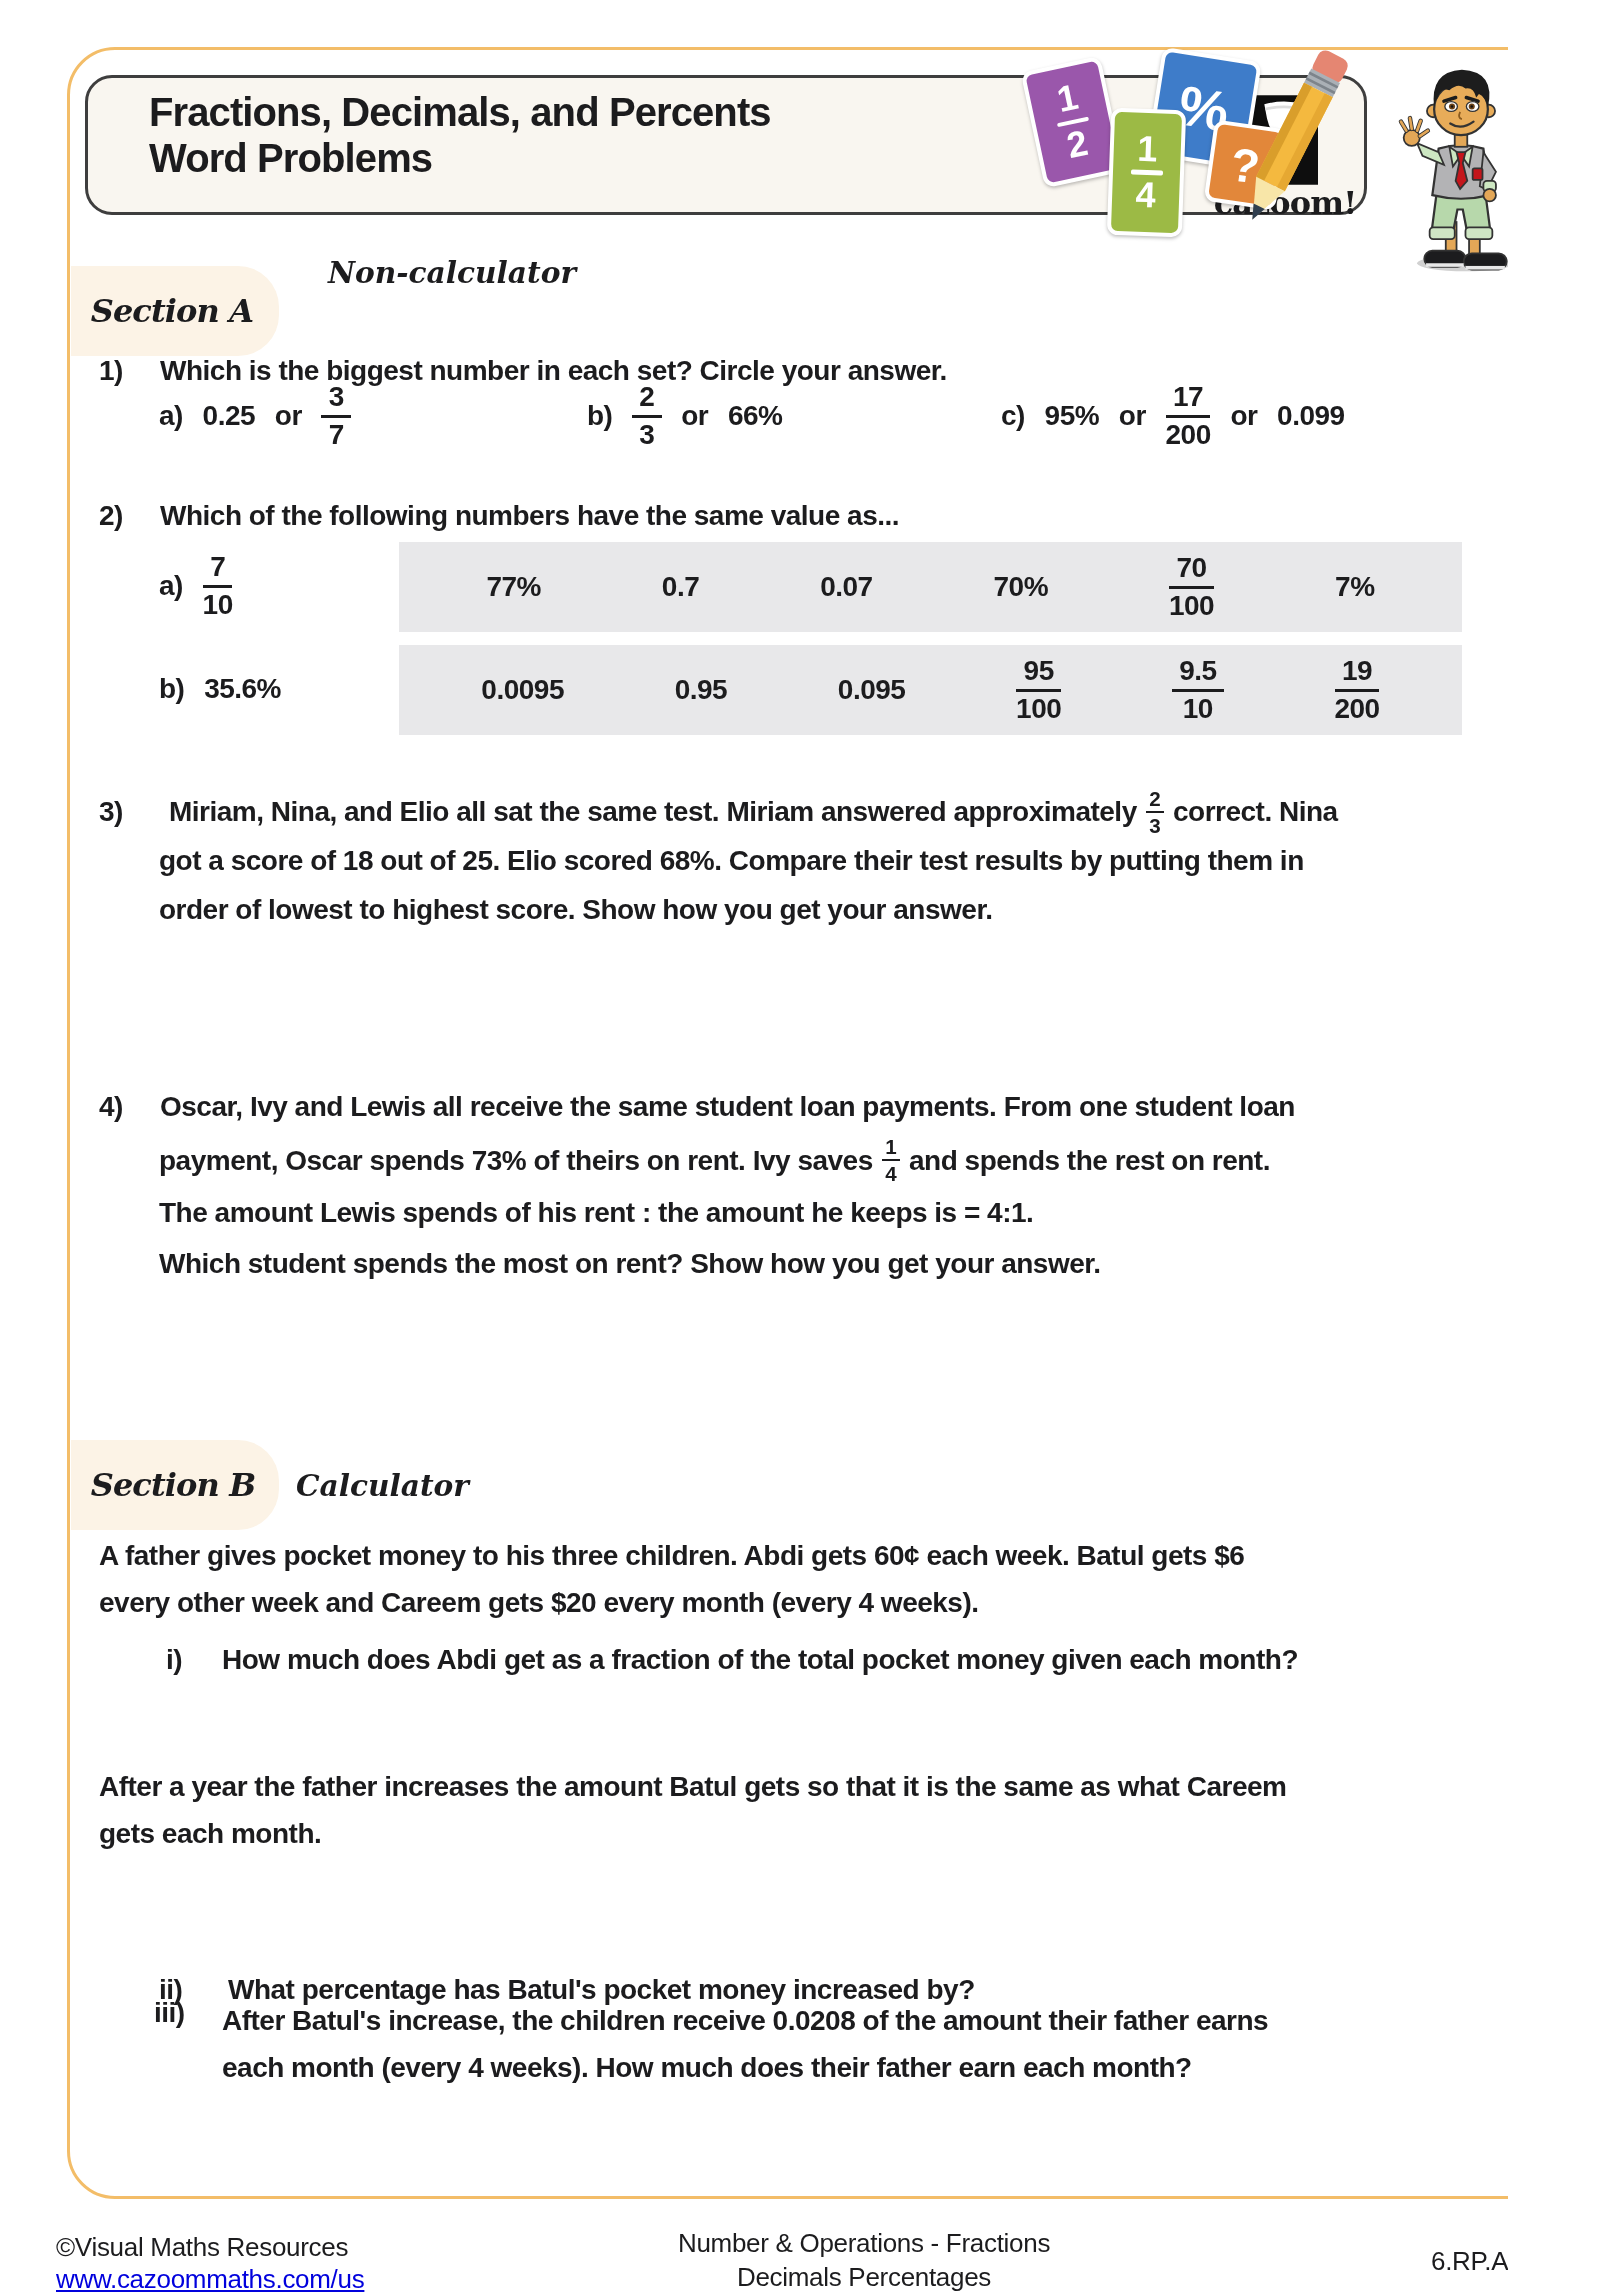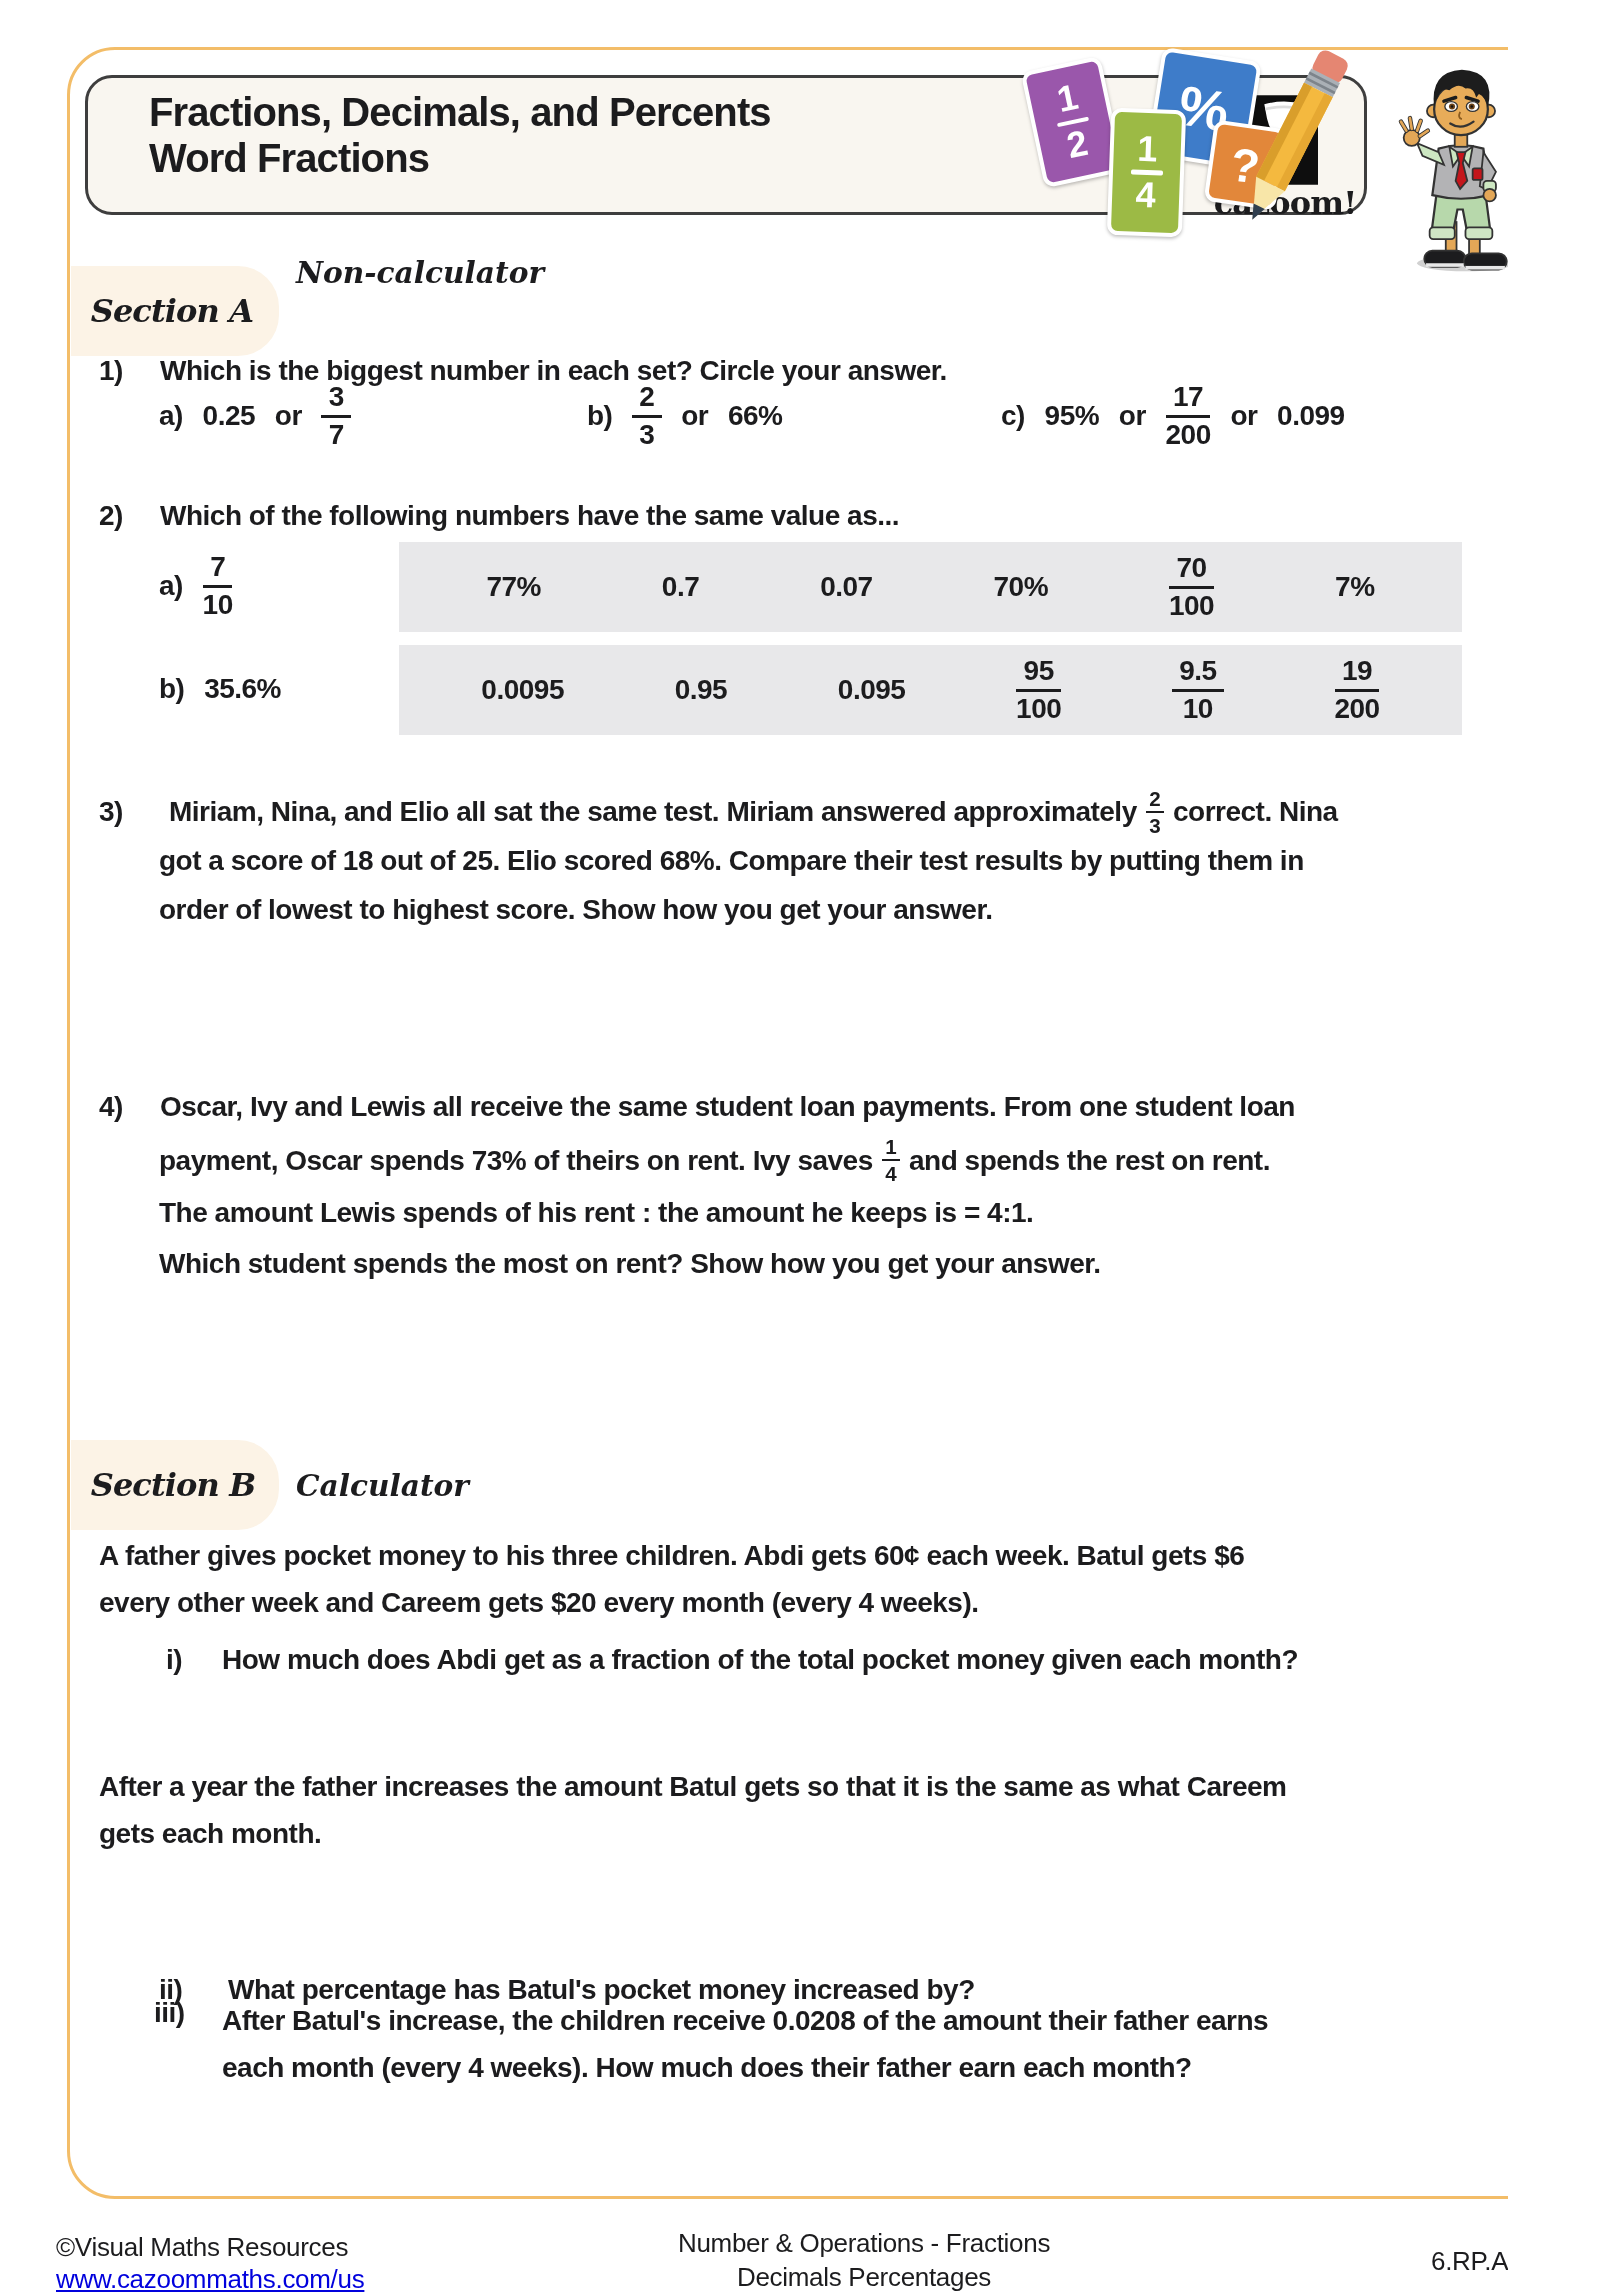--- a/index.html
+++ b/index.html
@@ -65,21 +65,21 @@
 </head>
 <body>
 
 <div class="sheet">
 
   <div class="frame"></div>
 
   <div class="titlebox">
     <div class="title">
       <div>Fractions, Decimals, and Percents</div>
-      <div>Word Fractions</div>
+      <div>Word Problems</div>
     </div>
   </div>
 
   <div class="card blue">
     <span>%</span>
   </div>
   <div class="card purple">
     <span class="cfrac">
       <span>1</span>
         <span class="cbar"></span>
@@ -153,21 +153,21 @@
       <circle cx="91" cy="53" r="3.4" fill="#6b4218"></circle>
     <circle cx="69" cy="53" r="1.4" fill="#111"></circle>
       <circle cx="91" cy="53" r="1.4" fill="#111"></circle>
     <path d="M78 59 Q75 66 80 67" fill="none" stroke="#8a5a1e" stroke-width="2"></path>
     <path d="M67 72 Q79 80 93 70" fill="none" stroke="#333" stroke-width="2.5" stroke-linecap="round"></path>
   </svg>
 
   <div class="stag" style="top:227px;margin-top:39px;">
     <div class="stag-label">Section A</div>
   </div>
-  <div class="smode" style="top:227px;">Non-calculator</div>
+  <div class="smode" style="top:227px;margin-left:32px;">Non-calculator</div>
 
   <div class="tline" style="left:99px;top:355px;">
     <span class="qnum">1)</span>
     <span>Which is the biggest number in each set? Circle your answer.</span>
   </div>
   <div class="optrow" style="left:159px;top:382px;height:68px;">
     <span>a)</span>
     <span>0.25</span>
     <span>or</span>
     <span class="frac">

